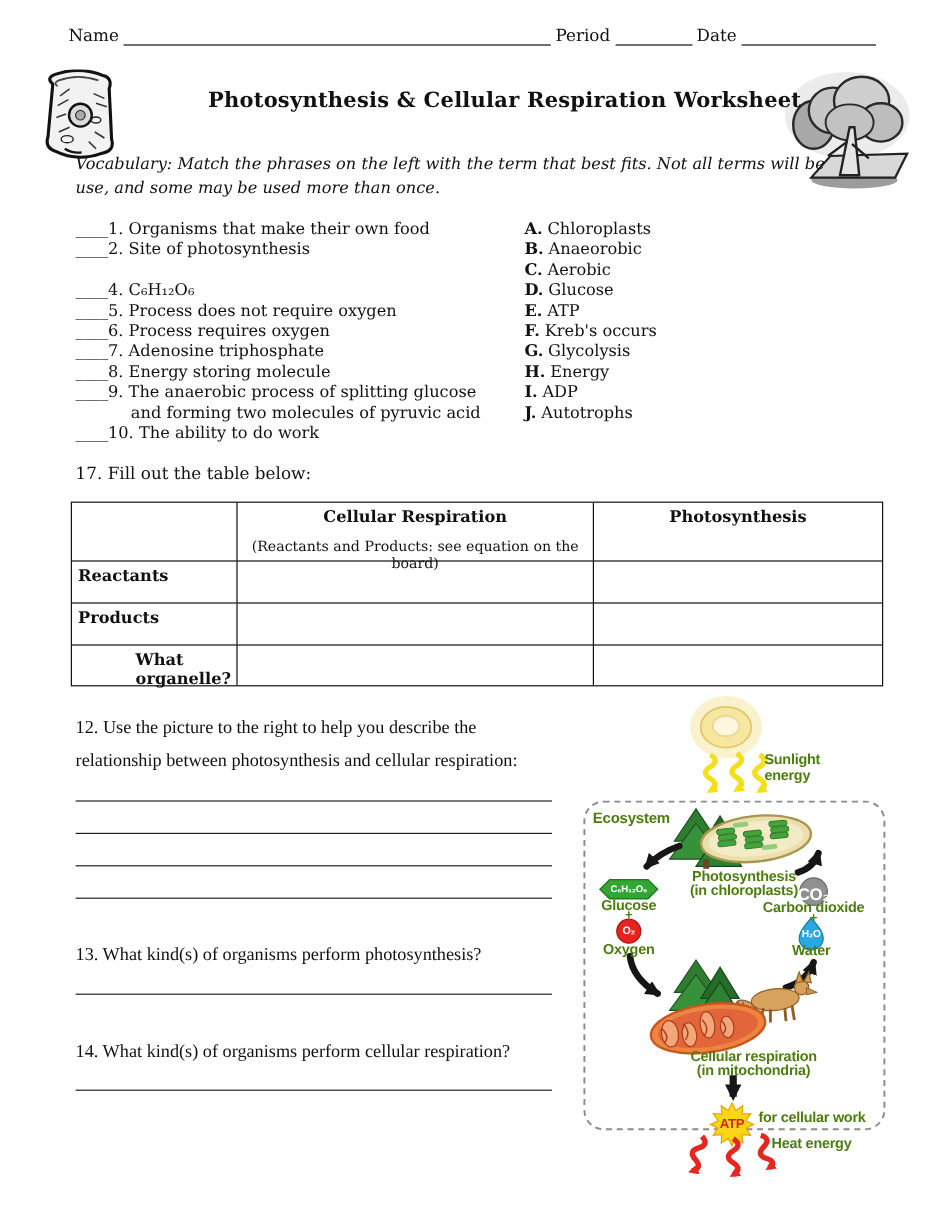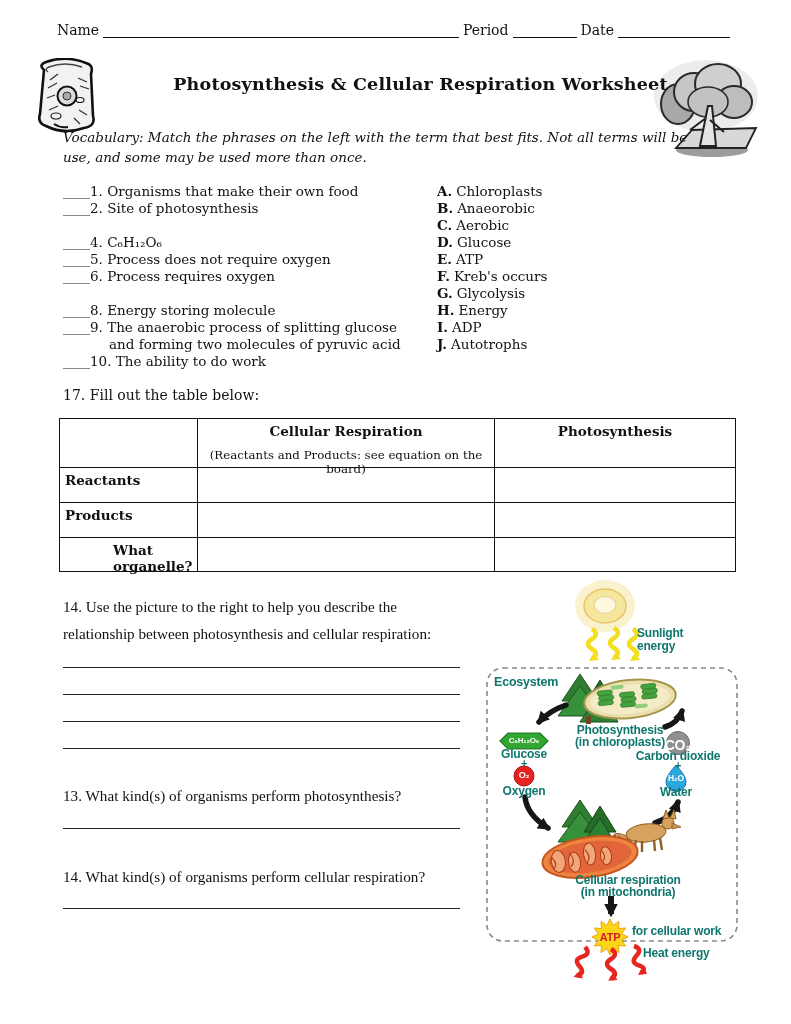--- a/index.html
+++ b/index.html
@@ -29,21 +29,21 @@
   .cell.last{border-right:none;}
   .cell.bot{border-bottom:none;margin-left:48px;}
   .chead{text-align:center;font-weight:bold;font-size:13.5px;padding-top:4px;}
   .csub{font-weight:normal;font-size:11.8px;margin-top:9px;}
   .rlabel{font-weight:bold;font-size:13.5px;padding:4px 0 1px 5px;}
   
   .qtxt{position:absolute;left:63px;font-family:"Liberation Serif",serif;font-size:15.2px;white-space:nowrap;}
   .ansline{position:absolute;left:63px;width:397px;border-bottom:1.4px solid #222;height:0;}
   
   .lbl{position:absolute;font-family:"Liberation Sans",sans-serif;font-weight:bold;
-       font-size:12px;letter-spacing:-0.2px;color:#0f766e;white-space:nowrap;}
+       font-size:12px;letter-spacing:-0.2px;color:#4d7c0f;white-space:nowrap;}
   .ctr{text-align:center;}
   .badge-txt{position:absolute;font-family:"Liberation Sans",sans-serif;font-weight:bold;
              color:#fff;text-align:center;letter-spacing:-0.2px;}
   .svglayer{position:absolute;left:0;top:0;}
 </style>
 </head>
 <body>
 
 <div class="page">
 
@@ -102,20 +102,21 @@
   </div>
   <div class="mrow" style="top:251px">
     <span class="mleft">____5. Process does not require oxygen</span>
     <span class="mterm"><b>E.</b><span>ATP</span></span>
   </div>
   <div class="mrow" style="top:268px">
     <span class="mleft">____6. Process requires oxygen</span>
     <span class="mterm"><b>F.</b><span>Kreb's occurs</span></span>
   </div>
   <div class="mrow" style="top:285px">
+    <span class="mleft">____7.  Adenosine triphosphate</span>
     <span class="mterm"><b>G.</b><span>Glycolysis</span></span>
   </div>
   <div class="mrow" style="top:302px">
     <span class="mleft">____8.  Energy storing molecule</span>
     <span class="mterm"><b>H.</b><span>Energy</span></span>
   </div>
   <div class="mrow" style="top:319px">
     <span class="mleft">____9. The anaerobic process of splitting glucose</span>
     <span class="mterm"><b>I.</b><span>ADP</span></span>
   </div>
@@ -142,21 +143,21 @@
 
     <div class="cell rlabel">Products</div>
     <div class="cell"></div>
     <div class="cell last"></div>
 
     <div class="cell bot rlabel">What organelle?</div>
     <div class="cell bot"></div>
     <div class="cell last bot"></div>
   </div>
 
-  <div class="qtxt" style="top:598px">14. Use the picture to the right to help you describe the</div>
+  <div class="qtxt" style="top:598px">12. Use the picture to the right to help you describe the</div>
   <div class="qtxt" style="top:625px">relationship between photosynthesis and cellular respiration:</div>
   <div class="ansline" style="top:667px"></div>
   <div class="ansline" style="top:694px"></div>
   <div class="ansline" style="top:721px"></div>
   <div class="ansline" style="top:748px"></div>
 
   <div class="qtxt" style="top:787px">13. What kind(s) of organisms perform photosynthesis?</div>
   <div class="ansline" style="top:828px"></div>
 
   <div class="qtxt" style="top:868px">14. What kind(s) of organisms perform cellular respiration?</div>

